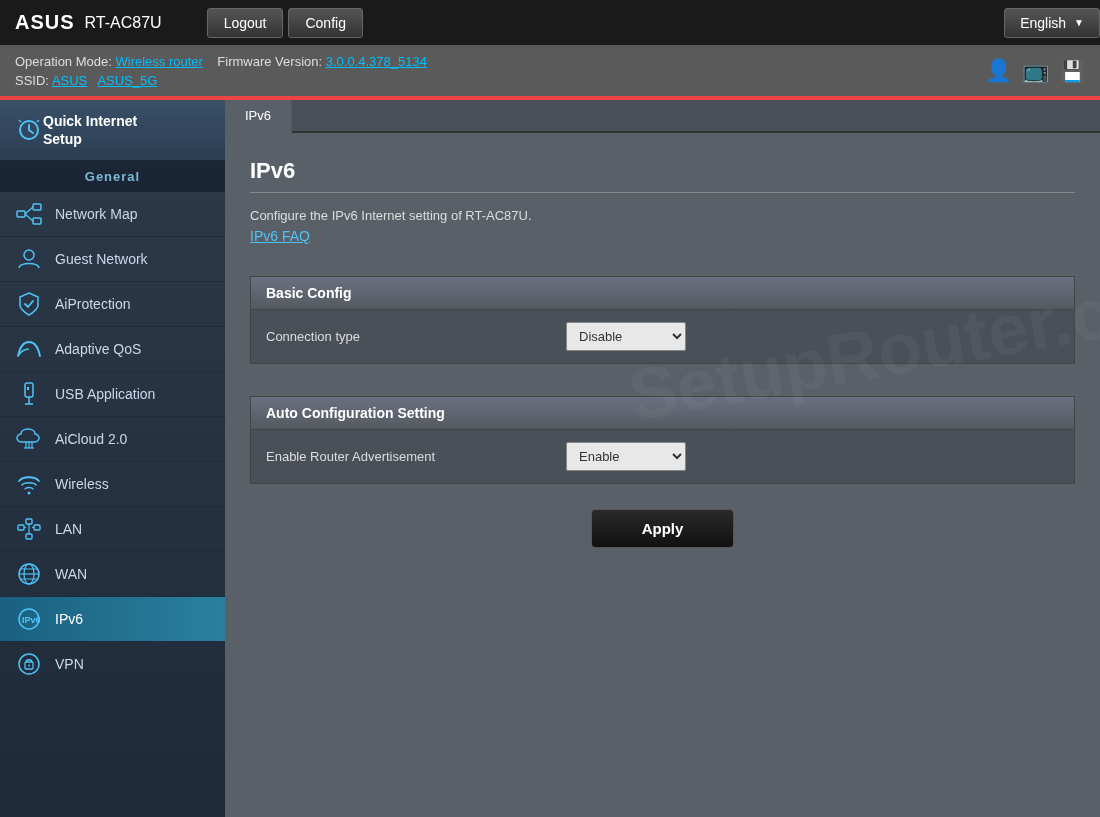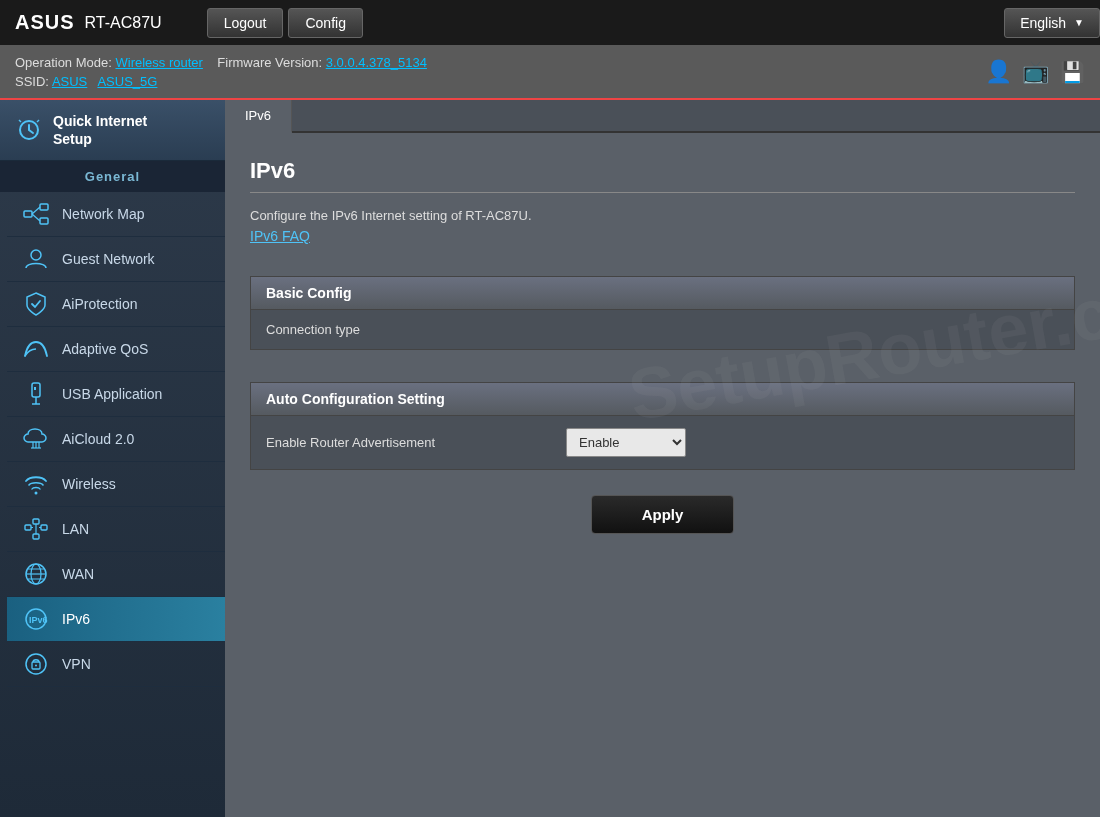--- a/index.html
+++ b/index.html
@@ -30,52 +30,51 @@
       margin-left: auto; display: flex; align-items: center;
       background: linear-gradient(to bottom, #555, #333);
       border: 1px solid #666; color: #fff; padding: 6px 15px;
       cursor: pointer; font-size: 14px; border-radius: 3px; gap: 8px;
     }
     #lang-arrow { font-size: 10px; }
 
     
     #infobar {
       background: #5a5a5a; padding: 5px 15px; display: flex; align-items: center;
-      justify-content: space-between; height: 55px; border-bottom: 2px solid #ef4444;
+      justify-content: space-between; height: 55px; border-bottom: 4px solid #ef4444;
     }
     #info-left { font-size: 13px; color: #ddd; }
     #info-left a { color: #00bfff; text-decoration: underline; }
     #info-icons { display: flex; gap: 10px; align-items: center; }
     .info-icon { color: #4caf50; font-size: 22px; cursor: pointer; }
     .info-icon-gray { color: #888; font-size: 20px; cursor: pointer; }
 
     
     #main-layout { display: flex; height: calc(817px - 100px); }
 
     
     #sidebar {
       width: 225px; background: linear-gradient(to bottom, #2d3a4a, #1e2a38);
       flex-shrink: 0; overflow-y: auto;
     }
     #quick-setup {
-      display: flex; align-items: center; padding: 12px 15px; gap: 10px;
+      display: flex; align-items: center; padding: 12px 15px; 
       background: linear-gradient(to bottom, #3a5068, #2a3d52);
       border-bottom: 1px solid #1a2a3a; cursor: pointer;
     }
     #quick-setup-text { color: #fff; font-size: 14px; font-weight: bold; line-height: 1.3; }
 
     .section-header {
       background: #1a2535; color: #7ab8d4; font-size: 13px; font-weight: bold;
       padding: 8px 15px; text-align: center; letter-spacing: 1px;
     }
     .sidebar-item {
       display: flex; align-items: center; padding: 10px 15px; gap: 12px;
       color: #c8d8e8; font-size: 14px; cursor: pointer; border-bottom: 1px solid #1e2d3e;
       transition: background 0.2s;
-      margin-left: 7px;
     }
     .sidebar-item.active { background: linear-gradient(to right, #1a6080, #2a80a0); color: #fff; }
     .sidebar-icon { width: 28px; height: 24px; display: flex; align-items: center; justify-content: center; }
 
     
     #content { flex: 1; background: #5a6068; overflow-y: auto; }
 
     
     #tabs-bar { background: #4a5058; border-bottom: 2px solid #333; display: flex; }
     .tab {
@@ -329,20 +328,29 @@
       <div id="page-title">IPv6</div>
       <div id="page-divider"></div>
 
       <p id="page-description">Configure the IPv6 Internet setting of RT-AC87U.</p>
       <a id="ipv6-faq-link">IPv6 FAQ</a>
 
       <div class="config-section">
         <div class="config-section-header">Basic Config</div>
         <div class="config-row">
           <div class="config-label">Connection type</div>
+          <div class="config-control">
+            <select class="dropdown">
+              <option>Disable</option>
+              <option>Native</option>
+              <option>Tunnel 6to4</option>
+              <option>Tunnel 6in4</option>
+              <option>DHCPv6</option>
+            </select>
+          </div>
         </div>
       </div>
 
       <div class="config-section">
         <div class="config-section-header">Auto Configuration Setting</div>
         <div class="config-row">
           <div class="config-label">Enable Router Advertisement</div>
           <div class="config-control">
             <select class="dropdown">
               <option>Enable</option>

